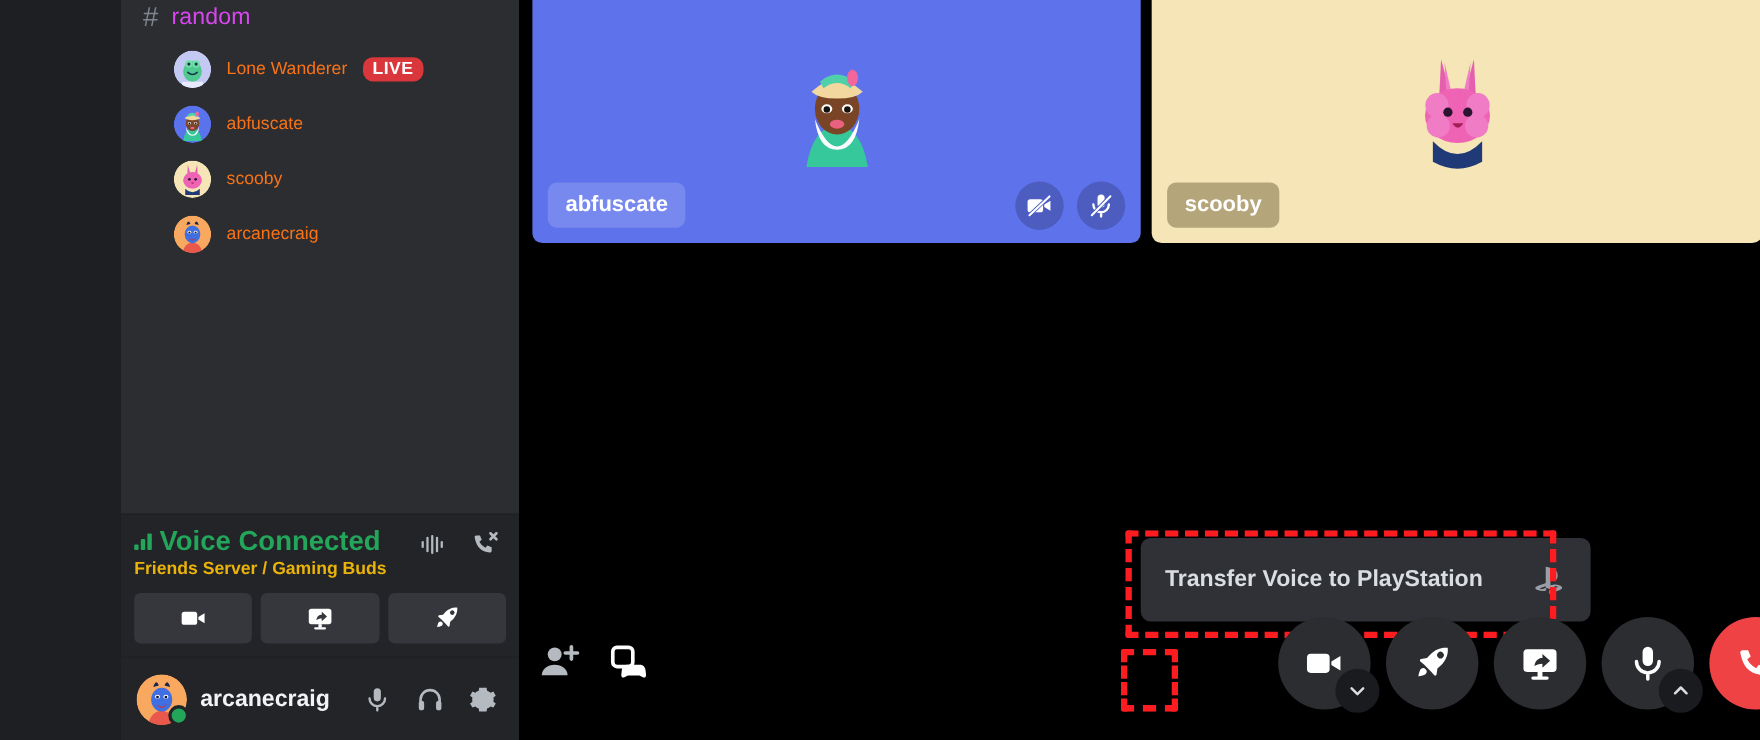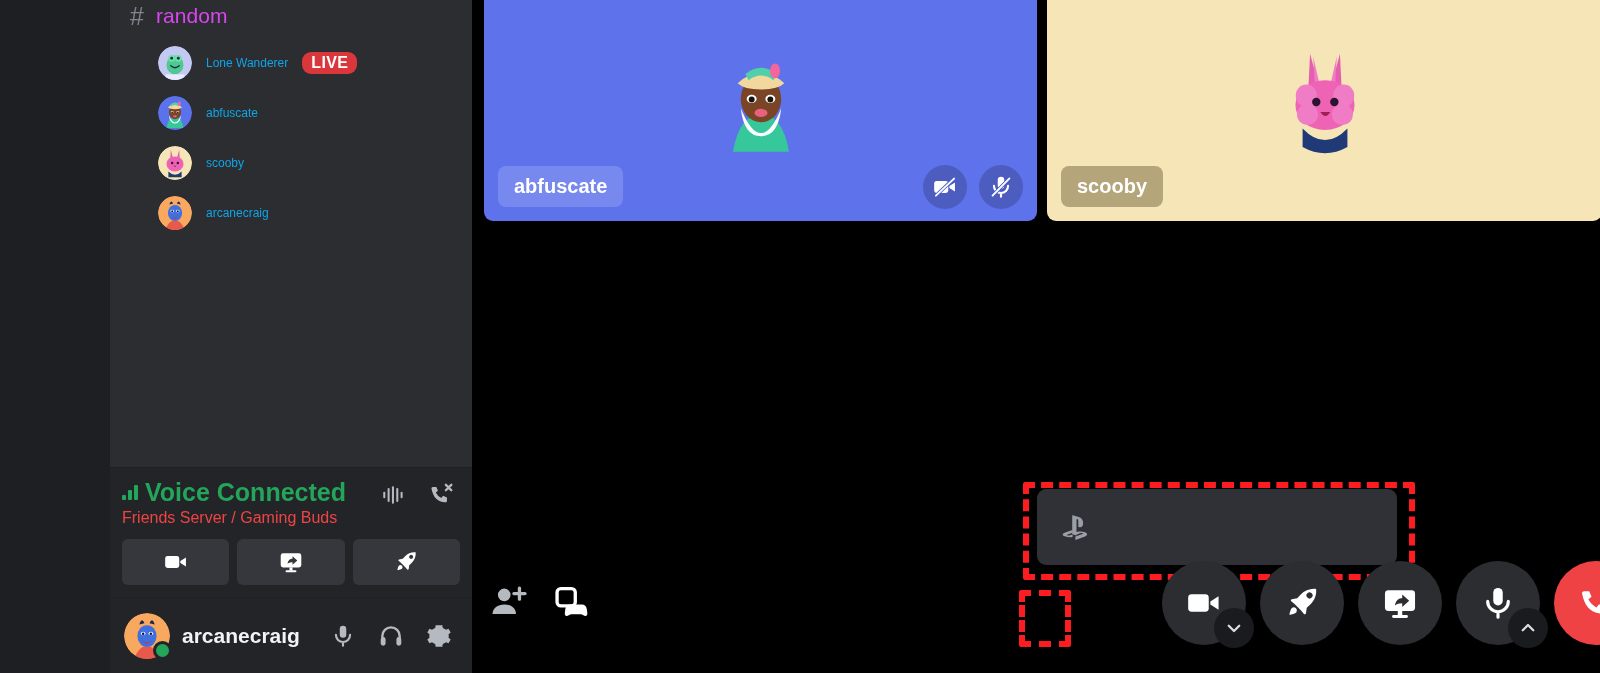--- a/index.html
+++ b/index.html
@@ -38,40 +38,40 @@
   .cat-row .cat-label {
     font-size:14px; font-weight:bold; letter-spacing:.9px;
     color:#949ba4; text-transform:uppercase;
   }
   .chev { width:12px; height:12px; flex:0 0 12px; color:#949ba4; }
 
   .member-row {
     display:flex; align-items:center; gap:14px;
     height:50px; padding:0 10px 0 38px; border-radius:6px; cursor:pointer;
   }
-  .member-row .mname { font-size:12px; color:#0ea5e9; }
+  .member-row .mname { font-size:16px; color:#f97316; }
   .avatar { width:34px; height:34px; border-radius:50%; flex:0 0 34px; overflow:hidden; position:relative; }
   .live-badge {
     background:#da373c; color:#fff; font-size:16px; font-weight:bold;
     padding:2px 9px 3px; border-radius:9px; letter-spacing:.4px; line-height:1.1;
   }
 
   
   .voice-panel {
     background:#232428; padding:10px 12px 12px; flex:0 0 auto;
     border-top:1px solid #1f2023;
   }
   .vp-top { display:flex; align-items:flex-start; }
   .vp-text { flex:1 1 auto; }
   .vp-status { display:flex; align-items:center; gap:7px; }
   .vp-status-label { color:#23a55a; font-size:25px; font-weight:bold; }
   .signal { display:flex; align-items:flex-end; gap:2px; height:15px; }
   .signal i { display:block; width:4px; background:#23a55a; border-radius:1px; }
   .signal i:nth-child(1){ height:5px; } .signal i:nth-child(2){ height:10px; } .signal i:nth-child(3){ height:15px; }
-  .vp-sub { color:#ef4444; font-size:16px; font-weight:normal; margin-top:2px; }
+  .vp-sub { color:#eab308; font-size:16px; font-weight:bold; margin-top:2px; }
   .vp-icons { display:flex; align-items:center; gap:22px; padding:4px 6px 0 0; }
   .vp-icons svg { width:26px; height:26px; color:#b5bac1; cursor:pointer; }
   .vp-actions { display:flex; gap:8px; margin-top:12px; }
   .vp-btn {
     flex:1 1 0; height:46px; background:#35373c; border-radius:6px;
     display:flex; align-items:center; justify-content:center; cursor:pointer;
   }
   .vp-btn svg { width:26px; height:26px; color:#fff; }
 
   
@@ -385,20 +385,21 @@
             <circle cx="21" cy="18" r="1.35" fill="#2a1430"></circle>
           <path d="M16.5 21.2 q1.6 2.6 3.2 0z" fill="#a01f55"></path>
           <path d="M10.8 26.5 q7.2 7.5 14.4 0 v6 q-7.2 4-14.4 0z" fill="#203a77"></path>
         </svg>
         <span class="name-pill">scooby</span>
       </div>
 
     </div>
 
     <div class="tooltip">
+      <span class="tt-label">Transfer Voice to PlayStation</span>
       <span class="tt-icon">
         <svg viewBox="0 0 32 32" fill="currentColor">
           <path d="M13.2 4.2v19.1l4.3 1.3V9.1c0-.7.3-1.1.8-1 .7.2 1 .9 1 1.9v5.7c2.7 1.3 4.8.1 4.8-3.4 0-3.6-1.3-5.2-5-6.5-1.5-.5-4-1.3-5.9-1.6z"></path>
           <path d="M16.4 25.6l7-2.5c.8-.3 1-.7.3-.9-.7-.2-1.9-.2-2.7.1l-4.6 1.6v-2.6l.3-.1s1.4-.5 3.3-.7c1.9-.2 4.3 0 6.1.7 2.1.8 2.3 2 1.8 2.8-.5.8-1.8 1.4-1.8 1.4l-9.7 3.5z"></path>
           <path d="M5.7 25.3c-2.2-.6-2.5-1.9-1.5-2.7 1-.7 2.6-1.3 2.6-1.3l6.8-2.4v2.8l-4.9 1.8c-.9.3-1 .7-.3.9.7.2 1.9.2 2.8-.1l2.4-.9v2.5c-.2 0-.3.1-.5.1-2.2.4-4.6.2-7.4-.7z"></path>
         </svg>
       </span>
     </div>
 
     <div class="bottom-left">

